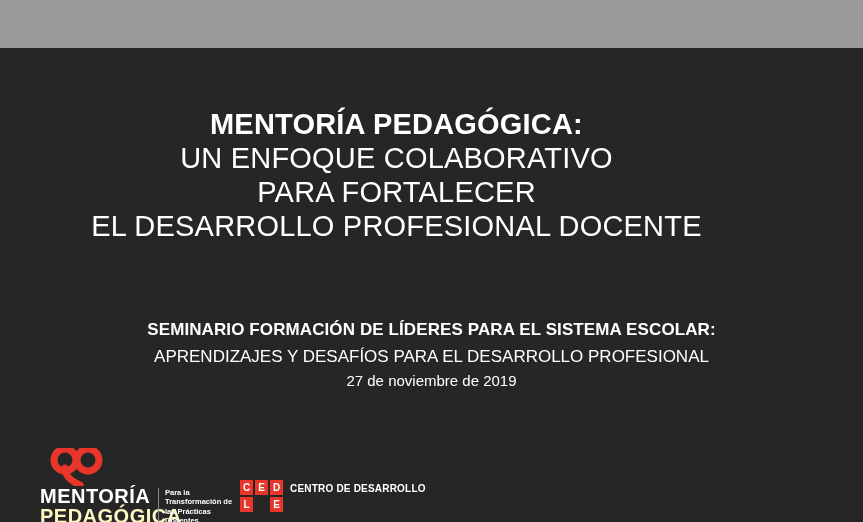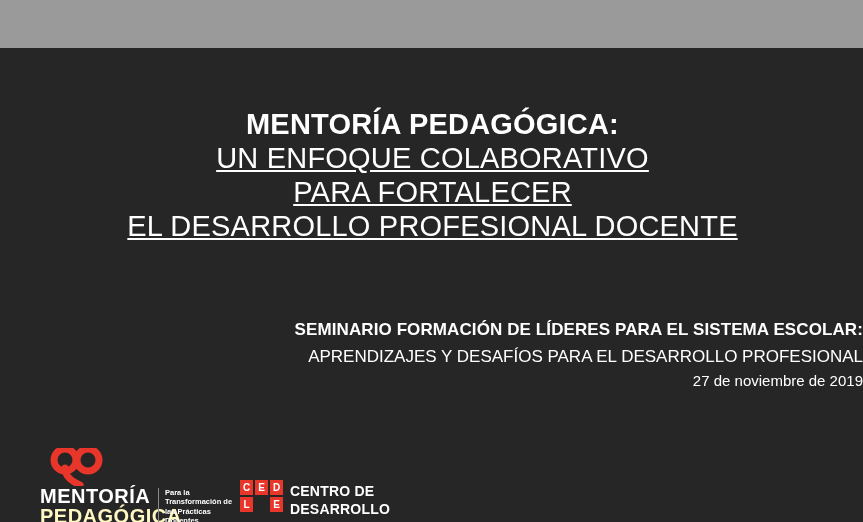--- a/index.html
+++ b/index.html
@@ -37,45 +37,43 @@
     background: #262626;
   }
   
   .title-block {
     position: absolute;
     left: 0;
     top: 108px;
     width: 793px;
     text-align: center;
     color: #ffffff;
-    margin-left: 36px;
   }
   .title-line {
     line-height: 1.17;
     letter-spacing: 0.2px;
     white-space: nowrap;
   }
   .title-line.l1 {
     font-size: 29px;
     font-weight: bold;
   }
   .title-line.l2,
   .title-line.l3,
   .title-line.l4 {
     font-size: 29px;
     font-weight: normal;
-    text-decoration: underline;
   }
   
   .subtitle-block {
     position: absolute;
     left: 0;
     top: 320px;
     width: 863px;
-    text-align: right;
+    text-align: center;
     color: #ffffff;
   }
   .sub-line-1 {
     font-size: 17px;
     font-weight: bold;
     letter-spacing: 0.1px;
     white-space: nowrap;
   }
   .sub-line-2 {
     font-size: 17px;
@@ -170,21 +168,21 @@
   }
   .cedle-letters .row2 {
     margin-top: 2px;
   }
   .cedle-name {
     position: absolute;
     left: 50px;
     top: 2px;
     width: 170px;
     color: #ffffff;
-    font-size: 14px;
+    font-size: 10px;
     font-weight: bold;
     line-height: 1.32;
     letter-spacing: 0.2px;
   }
 </style>
 </head>
 <body>
 
 <div id="slide-root">
 

